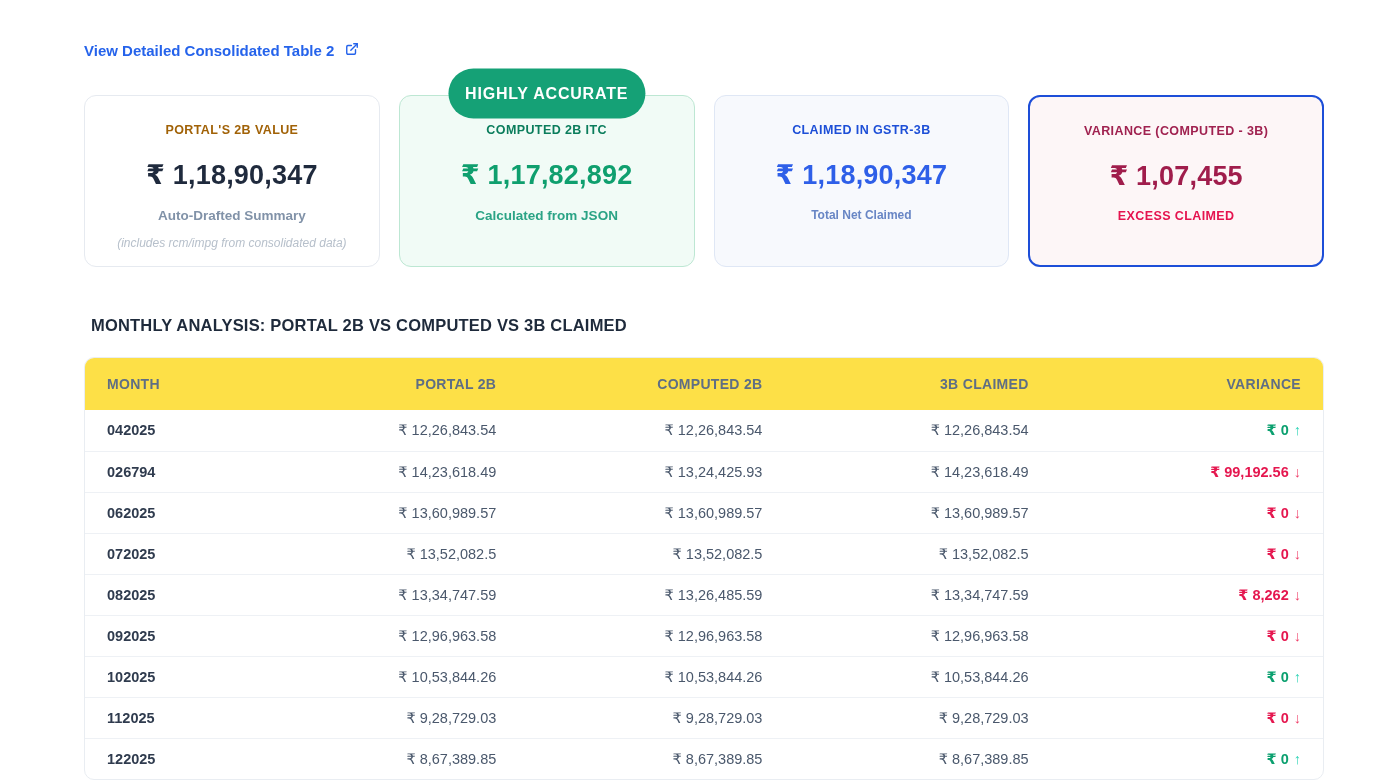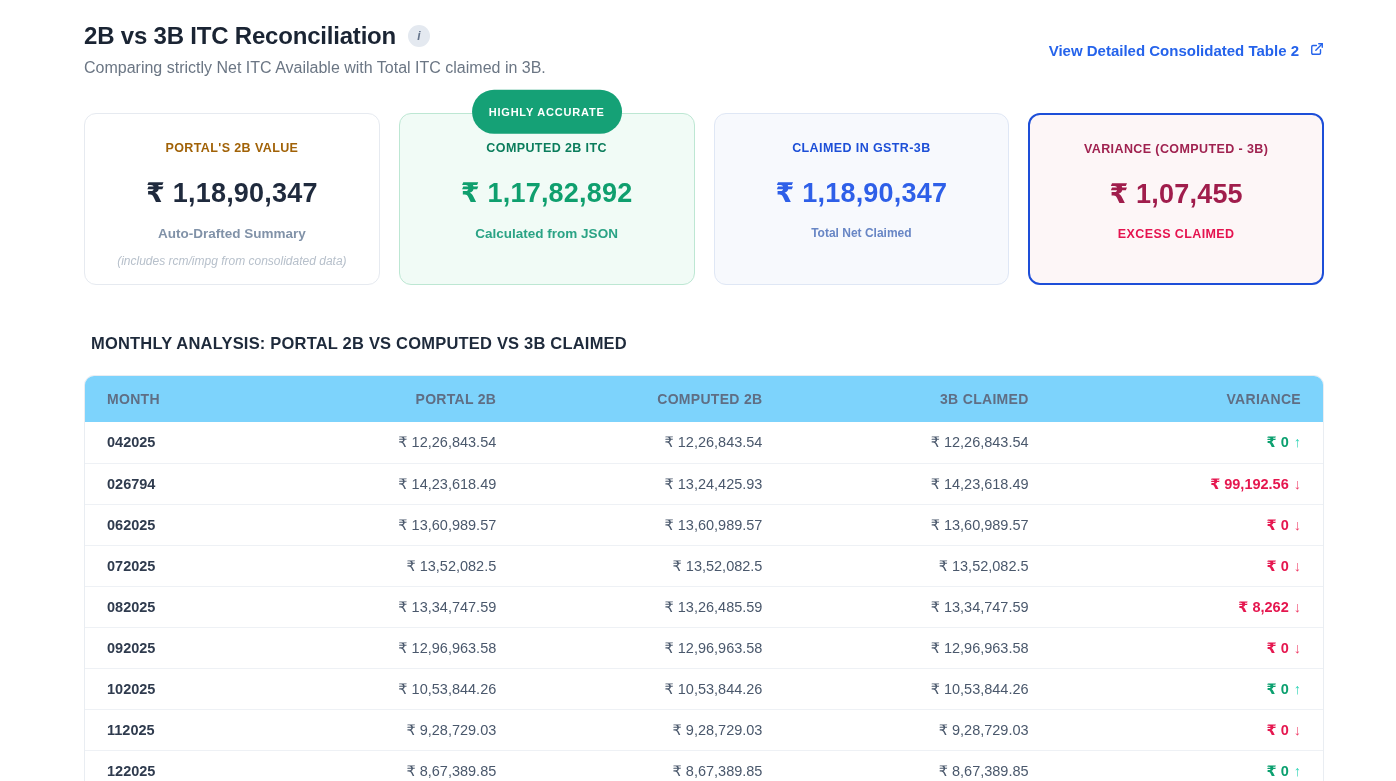--- a/index.html
+++ b/index.html
@@ -52,21 +52,21 @@
   .card-neutral .value { color: #1f2a3d; }
   .card-neutral .sub   { color: #8192a8; }
 
   .card-green { background: #f1fbf6; border: 1px solid #bde7d3; }
   .card-green .label { color: #0b7d5c; }
   .card-green .value { color: #0f9f6e; }
   .card-green .sub   { color: #2aa385; font-weight: 600; }
   .badge {
     position: absolute; top: 0; left: 50%; transform: translate(-50%, -55%);
     background: #15a176; color: #ffffff;
-    font-size: 11px; font-weight: 800; letter-spacing: 0.8px;
+    font-size: 16px; font-weight: 800; letter-spacing: 0.8px;
     padding: 16px 17px; border-radius: 999px; white-space: nowrap;
   }
 
   .card-blue { background: #f7f9fd; border: 1px solid #dfe7f5; }
   .card-blue .label { color: #1d4fd7; }
   .card-blue .value { color: #2e5fe8; }
   .card-blue .sub   { color: #6886c5; font-weight: 600; font-size: 12px; }
 
   .card-red { background: #fdf6f7; border: 2px solid #1d4ed8; }
   .card-red .label { color: #a02250; }
@@ -77,23 +77,23 @@
   .section-title {
     margin-top: 49px; padding-left: 7px;
     font-size: 16.5px; font-weight: 800; color: #1e2a3b; letter-spacing: 0.2px;
   }
   .table-card {
     margin-top: 22px; border: 1px solid #e9edf2; border-radius: 10px;
     overflow: hidden; background: #fff;
   }
   table { width: 100%; border-collapse: collapse; table-layout: fixed; }
   thead th {
-    background: #7dd3fc; color: #5f6e84;
+    background: #fde047; color: #5f6e84;
     font-size: 14px; font-weight: 600; letter-spacing: 0.3px;
-    height: 46px; padding: 0 22px; text-align: right;
+    height: 52px; padding: 0 22px; text-align: right;
   }
   thead th:first-child { text-align: left; }
   col.c-month { width: 15%; }
   col.c-p2b   { width: 20%; }
   col.c-c2b   { width: 21.5%; }
   col.c-3b    { width: 21.5%; }
   col.c-var   { width: 22%; }
   tbody td {
     height: 41px; padding: 0 22px;
     border-top: 1px solid #eef1f5;
@@ -108,27 +108,20 @@
   td.variance.up .arrow { color: #2ad3b4; }
   td.variance.down span { color: #e5174f; }
   td.variance.down .arrow { color: #f0436c; }
 </style>
 </head>
 <body>
 
 <div class="page">
 
   <div class="header-row">
-    <div>
-      <div class="title-wrap">
-        <h1 class="page-title">2B vs 3B ITC Reconciliation</h1>
-        <span class="info-icon">i</span>
-      </div>
-      <div class="subtitle">Comparing strictly Net ITC Available with Total ITC claimed in 3B.</div>
-    </div>
     <a class="detail-link">
       <span>View Detailed Consolidated Table 2</span>
       <span>
         <svg viewBox="0 0 24 24" fill="none" stroke="#2563eb" stroke-width="2.4" stroke-linecap="round" stroke-linejoin="round">
           <path d="M18 13v6a2 2 0 0 1-2 2H5a2 2 0 0 1-2-2V8a2 2 0 0 1 2-2h6"></path>
           <polyline points="15 3 21 3 21 9"></polyline>
           <line x1="10" y1="14" x2="21" y2="3"></line>
         </svg>
       </span>
     </a>

